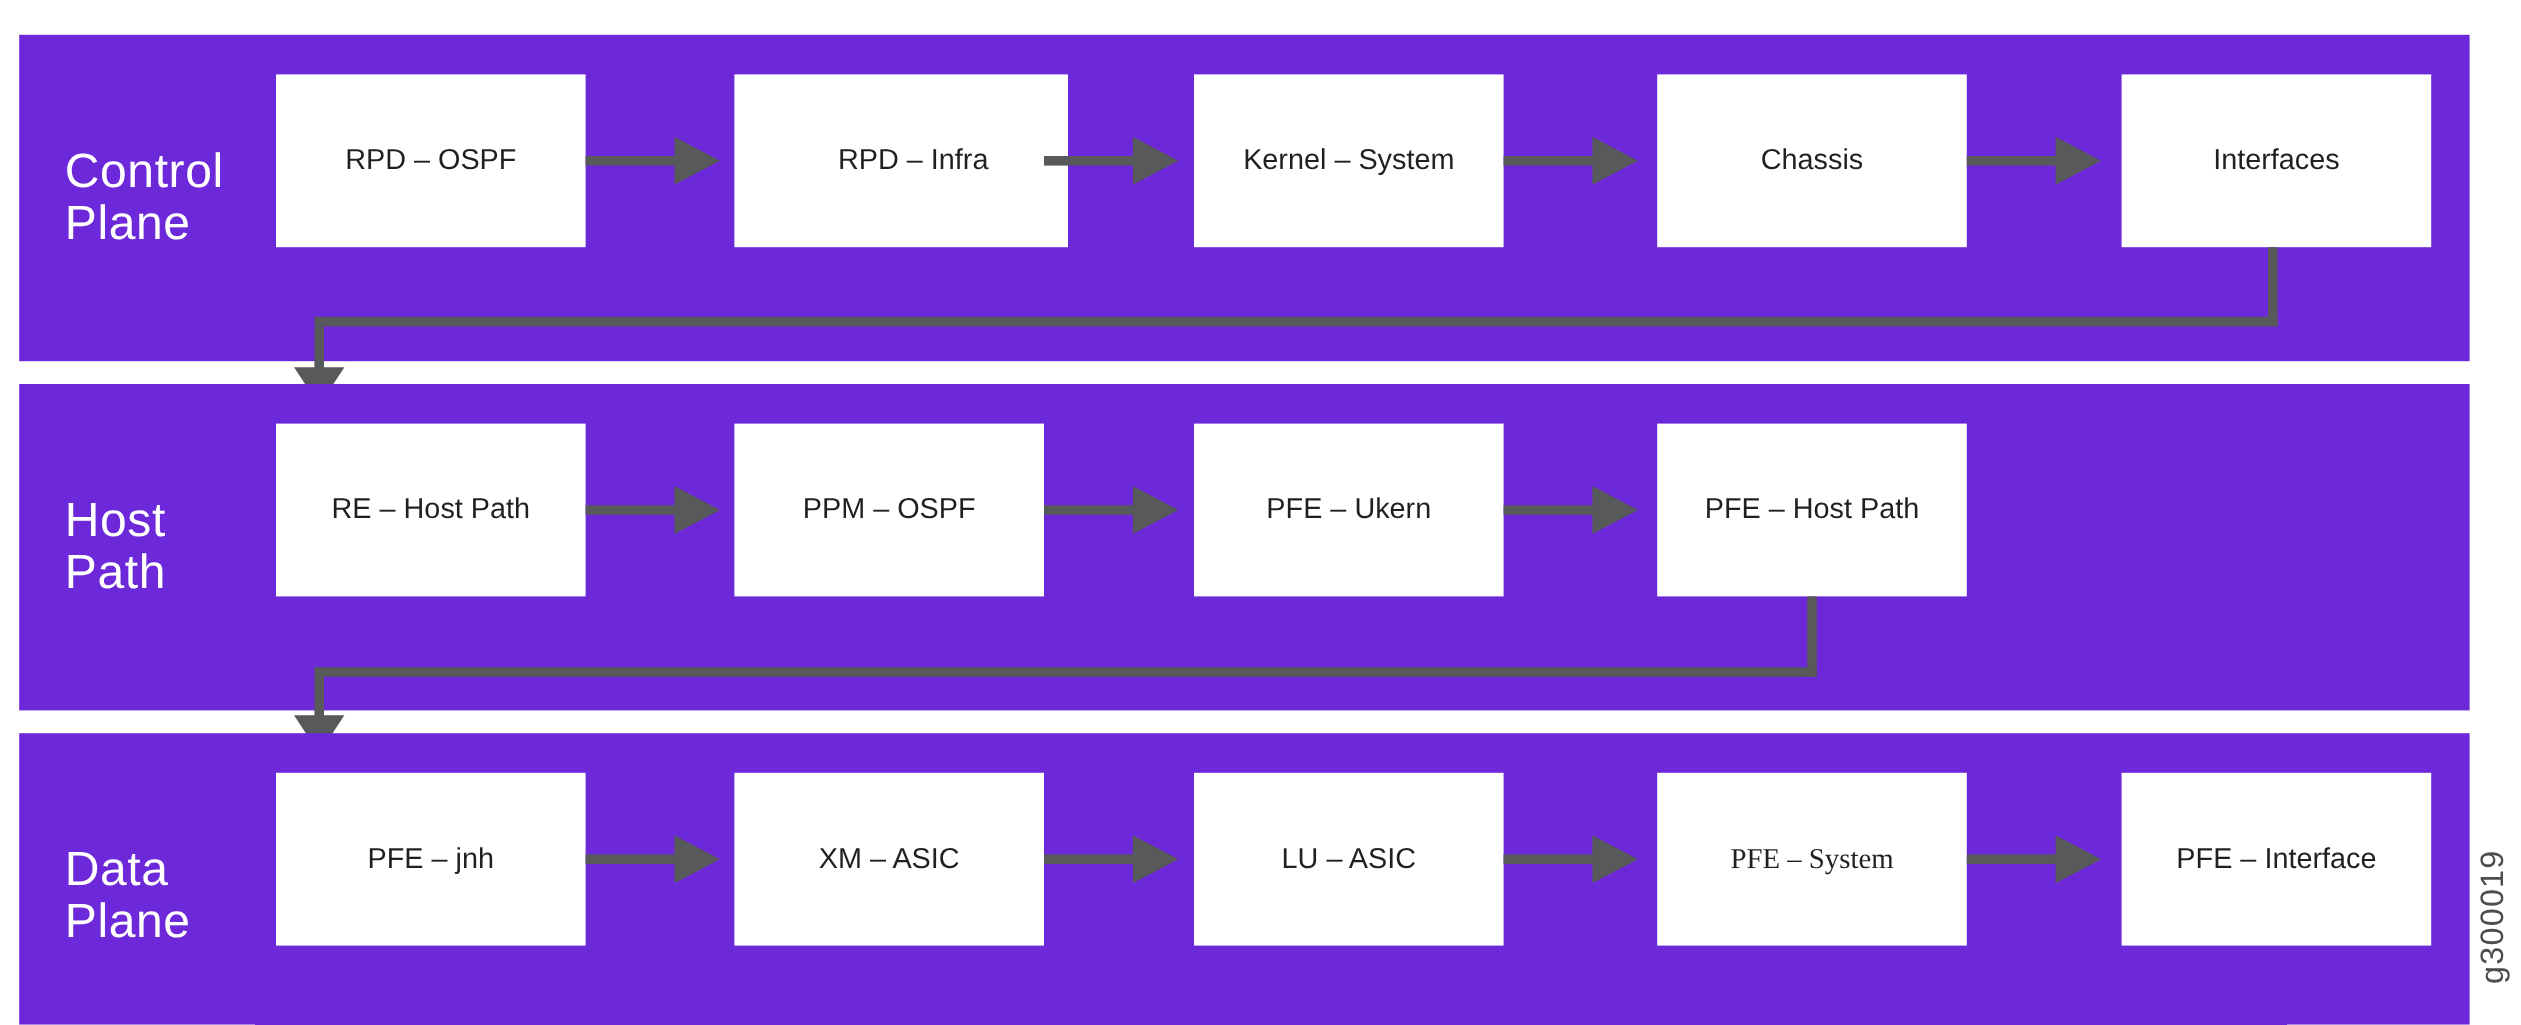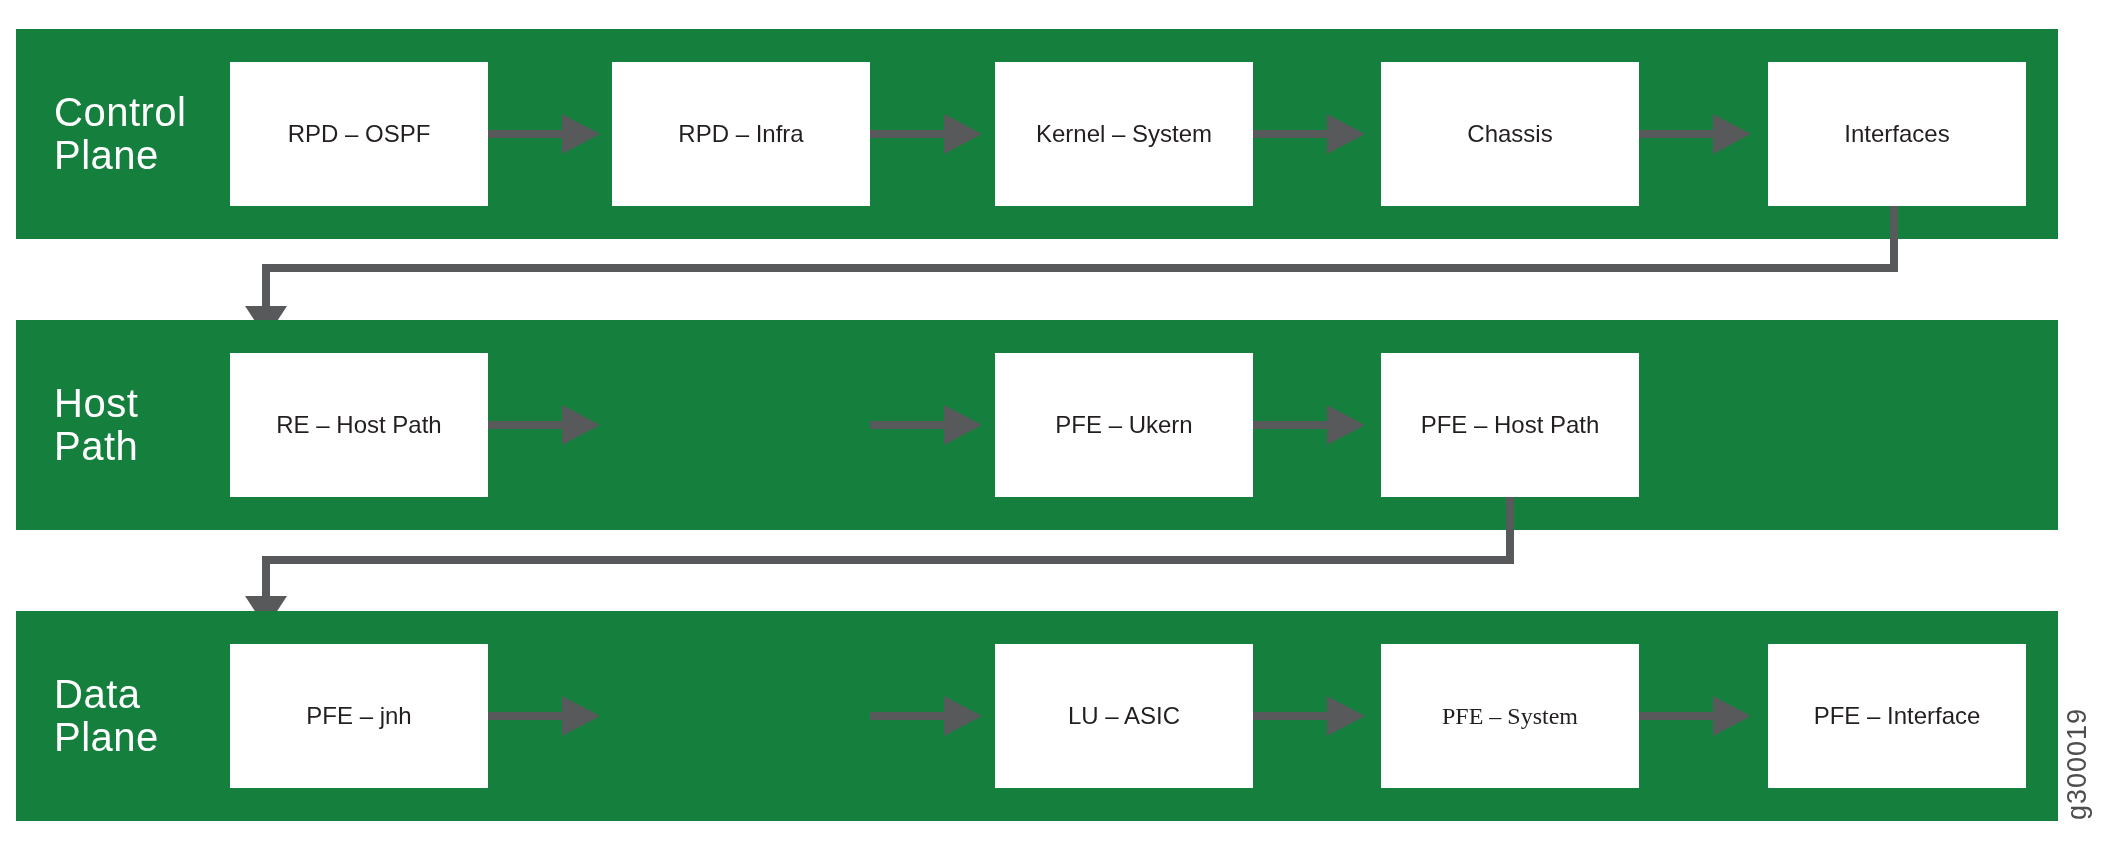--- a/index.html
+++ b/index.html
@@ -5,22 +5,22 @@
   html,body{margin:0;padding:0;background:#ffffff;}
   .page{
     position:relative;
     width:2101px;height:854px;
     background:#ffffff;
     font-family:"Liberation Sans","DejaVu Sans",sans-serif;
     overflow:hidden;
   }
   .band{
     position:absolute;
-    left:16px;width:2042px;height:210px;
-    background:#15803d;
+    left:16px;width:2042px;height:272px;
+    background:#6d28d9;
   }
   .band-label{
     position:absolute;
     left:38px;top:50%;
     transform:translateY(-50%);
     width:170px;
     color:#ffffff;
     font-size:40px;line-height:1.08;
     letter-spacing:0.5px;
   }
@@ -70,21 +70,21 @@
 
   <div class="band" style="top:29px;">
     <div class="band-label">Control Plane</div>
     <div class="flow-box" style="left:214px;">
         <span>RPD – OSPF</span>
       </div>
     <div class="arrow" style="left:472px;">
         <div class="shaft"></div>
         <div class="head"></div>
       </div>
-    <div class="flow-box" style="left:596px;">
+    <div class="flow-box" style="left:596px;padding-left:20px;">
         <span>RPD – Infra</span>
       </div>
     <div class="arrow" style="left:854px;">
         <div class="shaft"></div>
         <div class="head"></div>
       </div>
     <div class="flow-box" style="left:979px;">
         <span>Kernel – System</span>
       </div>
     <div class="arrow" style="left:1237px;">
@@ -112,20 +112,23 @@
 
   <div class="band" style="top:320px;text-decoration:underline;">
     <div class="band-label">Host Path</div>
     <div class="flow-box" style="left:214px;">
         <span>RE – Host Path</span>
       </div>
     <div class="arrow" style="left:472px;">
         <div class="shaft"></div>
         <div class="head"></div>
       </div>
+    <div class="flow-box" style="left:596px;">
+        <span>PPM – OSPF</span>
+      </div>
     <div class="arrow" style="left:854px;">
         <div class="shaft"></div>
         <div class="head"></div>
       </div>
     <div class="flow-box" style="left:979px;">
         <span>PFE – Ukern</span>
       </div>
     <div class="arrow" style="left:1237px;">
         <div class="shaft"></div>
         <div class="head"></div>
@@ -144,20 +147,23 @@
 
   <div class="band" style="top:611px;">
     <div class="band-label">Data Plane</div>
     <div class="flow-box" style="left:214px;">
         <span>PFE – jnh</span>
       </div>
     <div class="arrow" style="left:472px;">
         <div class="shaft"></div>
         <div class="head"></div>
       </div>
+    <div class="flow-box" style="left:596px;">
+        <span>XM – ASIC</span>
+      </div>
     <div class="arrow" style="left:854px;">
         <div class="shaft"></div>
         <div class="head"></div>
       </div>
     <div class="flow-box" style="left:979px;">
         <span>LU – ASIC</span>
       </div>
     <div class="arrow" style="left:1237px;">
         <div class="shaft"></div>
         <div class="head"></div>

